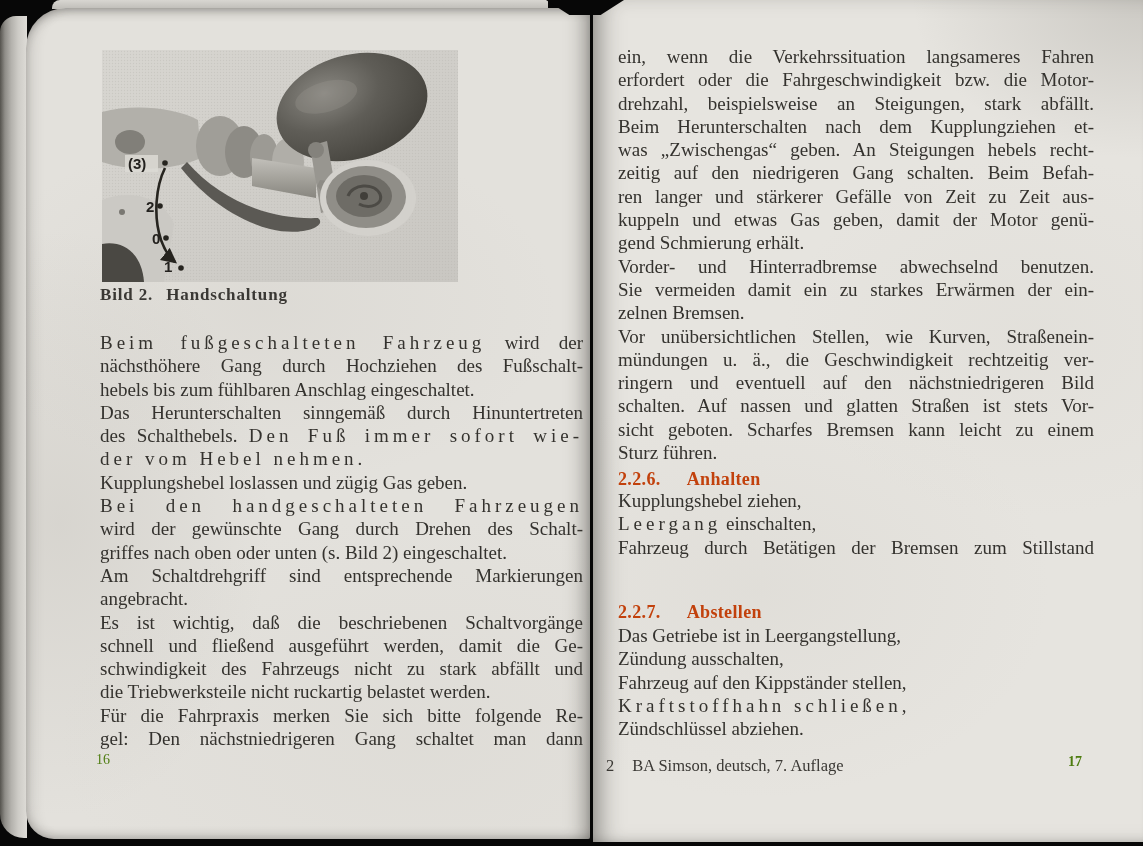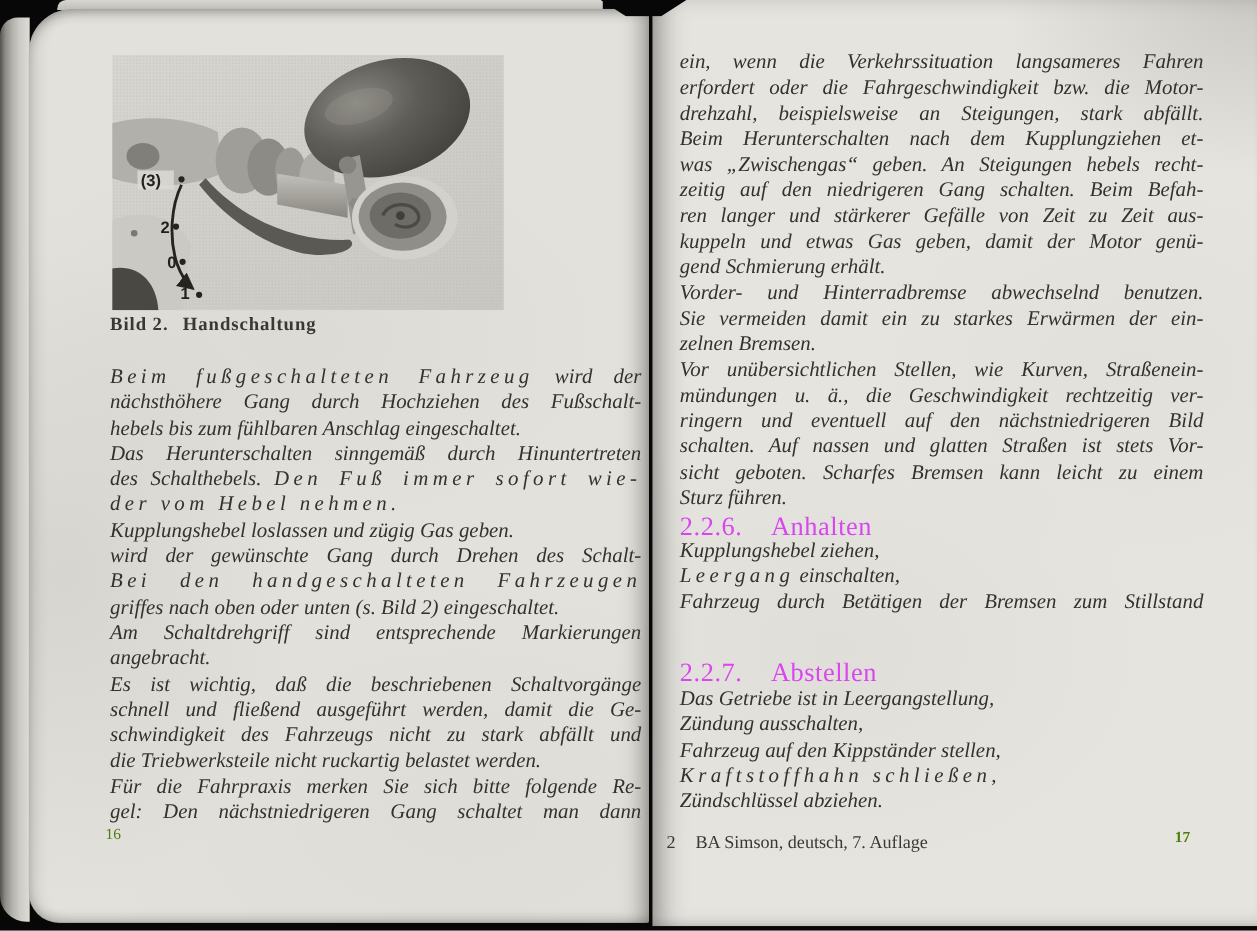--- a/index.html
+++ b/index.html
@@ -46,27 +46,27 @@
     box-shadow:
       inset 17px 0 26px -13px rgba(40,38,35,.55),
       inset 0 -6px 10px -7px rgba(45,43,40,.25);
   }
   #gutter-notch{
     left:546px;top:0;width:78px;height:15px;background:#070707;
     clip-path:polygon(0 0,100% 0,70% 100%,30% 100%);
   }
   
   .col{font-size:19px;}
-  .line{line-height:23.3px;height:23.3px;white-space:normal;font-style:italic;}
+  .line{line-height:23.3px;height:23.3px;white-space:normal;}
   .jl{text-align:justify;text-align-last:justify;}
   .ll{text-align:left;}
   .sp{letter-spacing:0.21em;}
   #col-left{left:100px;top:331px;width:483px;}
   #col-right{left:618px;top:45px;width:476px;}
-  .sec-head{font-size:24px;font-weight:normal;color:#d946ef;letter-spacing:.02em;line-height:23px;}
+  .sec-head{font-size:18px;font-weight:bold;color:#c2410c;letter-spacing:.02em;line-height:23px;}
   .sec-title{margin-left:26px;}
   #sec226-head{left:618px;top:468px;width:476px;}
   #sec226-lines{left:618px;top:489px;width:476px;}
   #sec227-head{left:618px;top:601px;width:476px;}
   #sec227-lines{left:618px;top:624px;width:476px;}
   #footer-right{left:606px;top:756px;font-size:16.5px;line-height:20px;color:#3a3834;}
   #footer-right .ft{margin-left:18px;}
   .pagenum{font-size:14px;color:#4d7c0f;}
   #pagenum-16{left:96px;top:752px;}
   #pagenum-17{left:1068px;top:754px;font-weight:600;}
@@ -163,22 +163,22 @@
   </div>
 
   <div class="abs col" id="col-left">
       <div class="line jl"><span class="sp">Beim fußgeschalteten Fahrzeug</span> <span class="ns">wird der</span></div>
       <div class="line jl"><span class="ns">nächsthöhere Gang durch Hochziehen des Fußschalt-</span></div>
       <div class="line ll"><span class="ns">hebels bis zum fühlbaren Anschlag eingeschaltet.</span></div>
       <div class="line jl"><span class="ns">Das Herunterschalten sinngemäß durch Hinuntertreten</span></div>
       <div class="line jl"><span class="ns">des Schalthebels.</span> <span class="sp">Den Fuß immer sofort wie-</span></div>
       <div class="line ll"><span class="sp">der vom Hebel nehmen.</span></div>
       <div class="line ll"><span class="ns">Kupplungshebel loslassen und zügig Gas geben.</span></div>
+      <div class="line jl"><span class="sp">Bei den handgeschalteten Fahrzeugen</span></div>
       <div class="line jl"><span class="ns">wird der gewünschte Gang durch Drehen des Schalt-</span></div>
-      <div class="line jl"><span class="sp">Bei den handgeschalteten Fahrzeugen</span></div>
       <div class="line ll"><span class="ns">griffes nach oben oder unten (s. Bild 2) eingeschaltet.</span></div>
       <div class="line jl"><span class="ns">Am Schaltdrehgriff sind entsprechende Markierungen</span></div>
       <div class="line ll"><span class="ns">angebracht.</span></div>
       <div class="line jl"><span class="ns">Es ist wichtig, daß die beschriebenen Schaltvorgänge</span></div>
       <div class="line jl"><span class="ns">schnell und fließend ausgeführt werden, damit die Ge-</span></div>
       <div class="line jl"><span class="ns">schwindigkeit des Fahrzeugs nicht zu stark abfällt und</span></div>
       <div class="line ll"><span class="ns">die Triebwerksteile nicht ruckartig belastet werden.</span></div>
       <div class="line jl"><span class="ns">Für die Fahrpraxis merken Sie sich bitte folgende Re-</span></div>
       <div class="line jl"><span class="ns">gel: Den nächstniedrigeren Gang schaltet man dann</span></div>
     </div>

